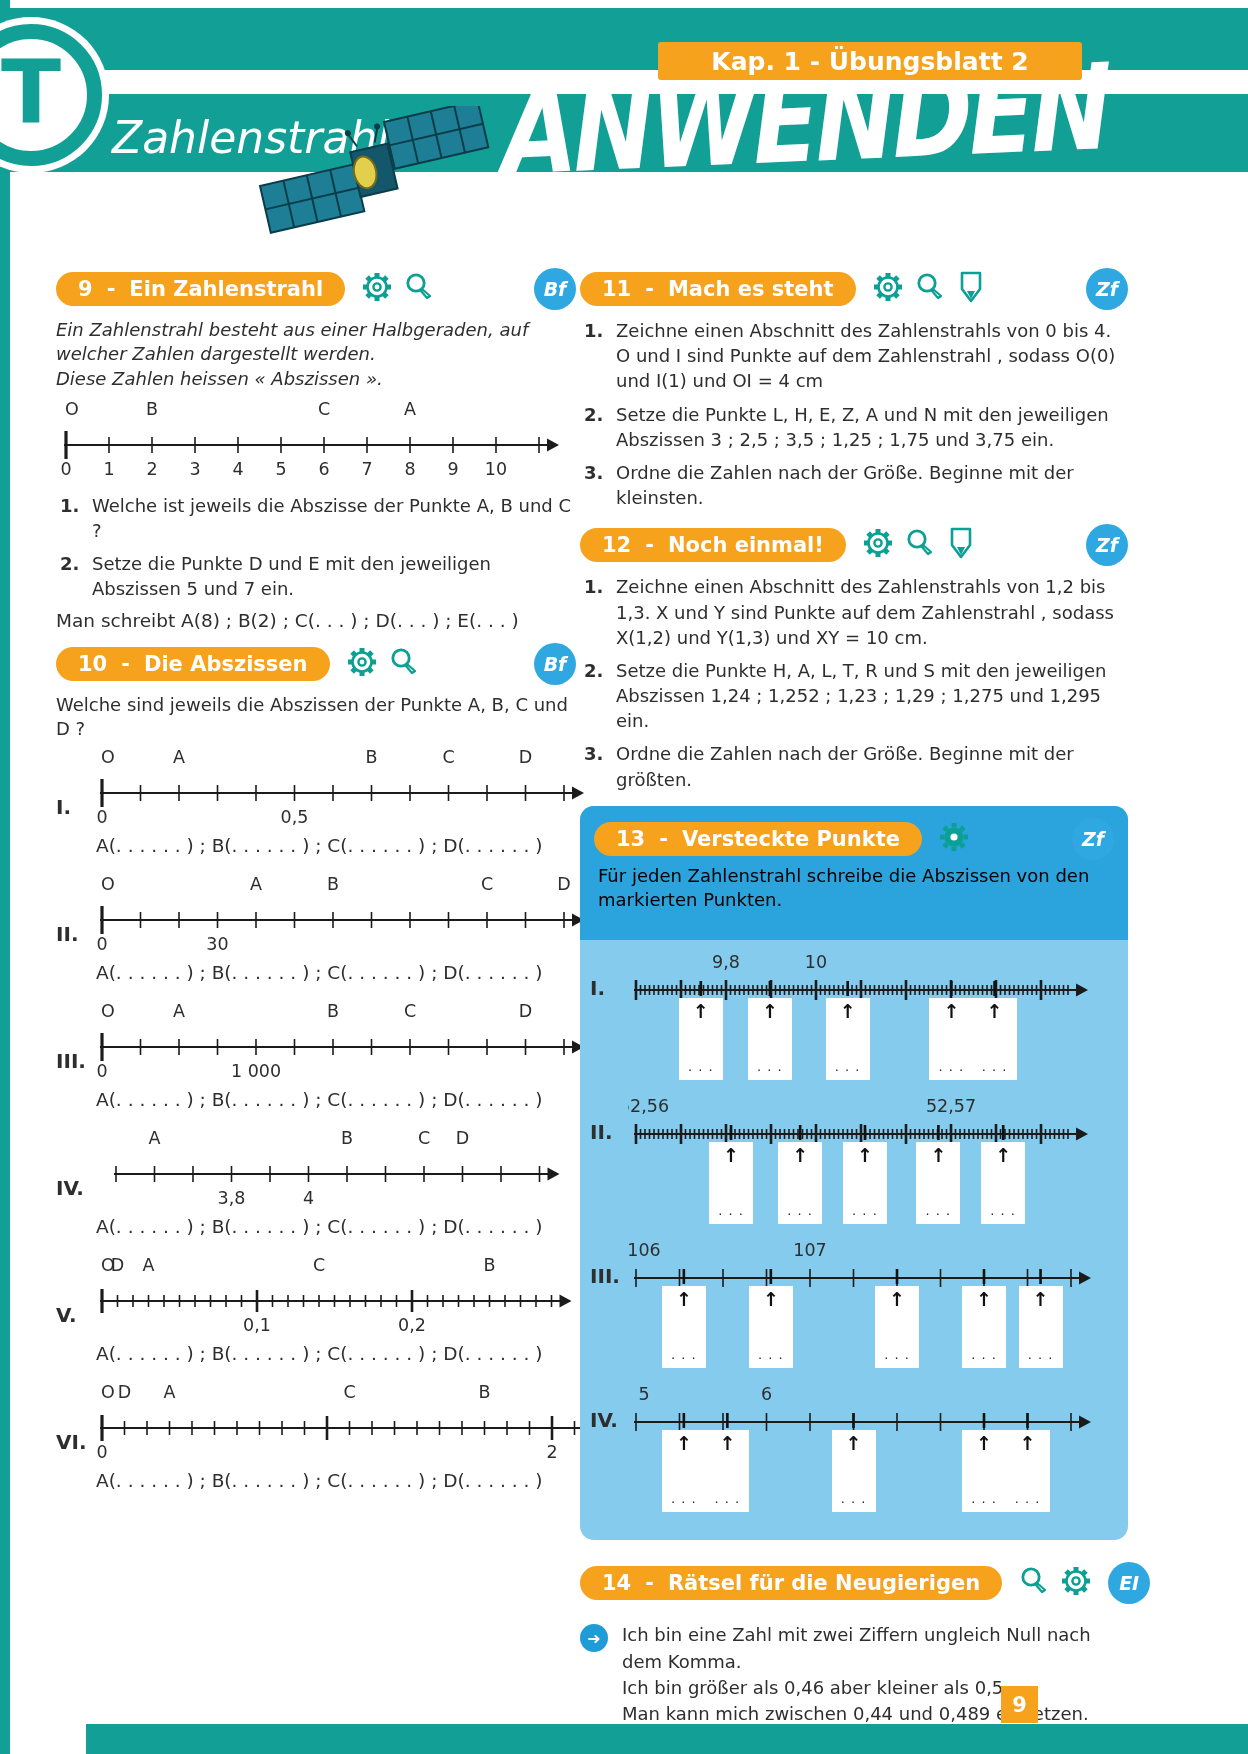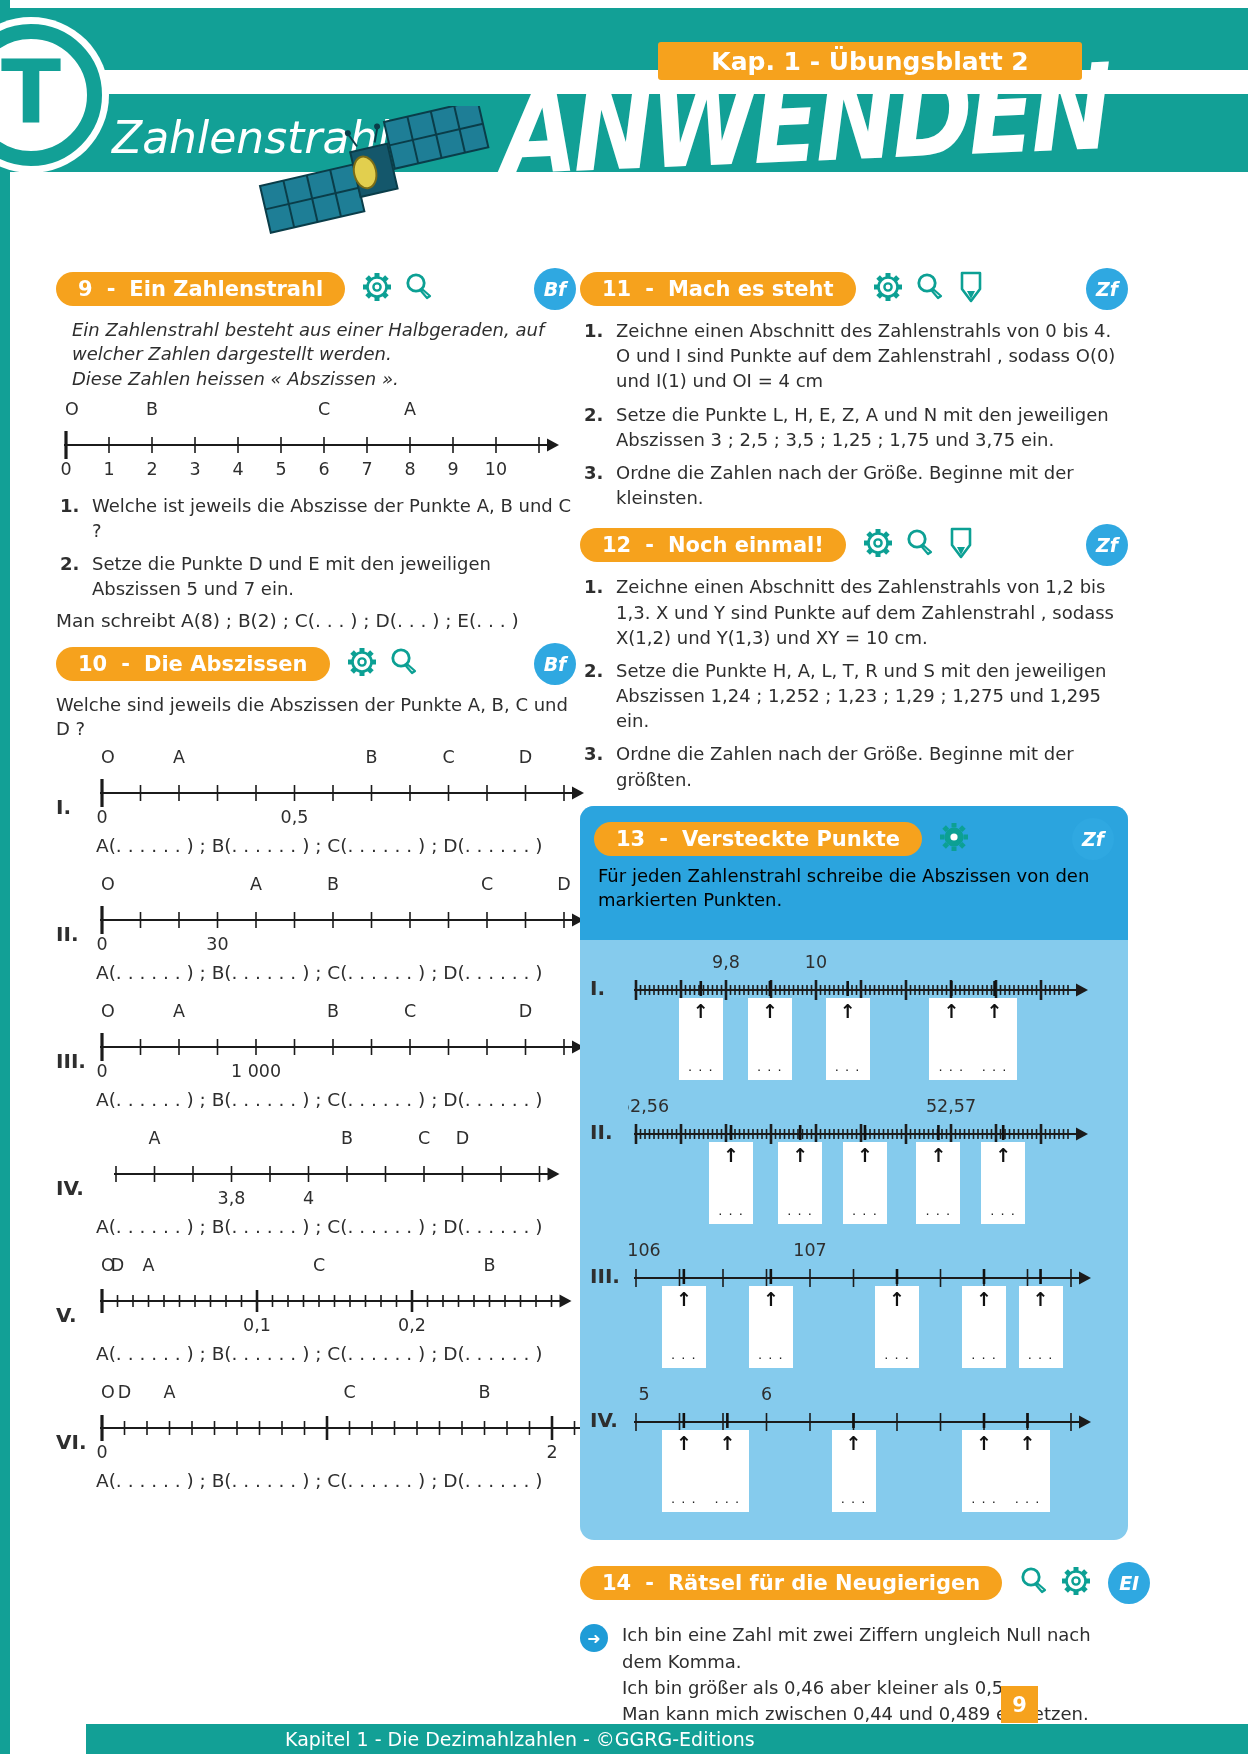--- a/index.html
+++ b/index.html
@@ -37,21 +37,21 @@
   
   .col-left{position:absolute;left:56px;top:268px;width:520px}
   .col-right{position:absolute;left:580px;top:268px;width:548px}
 
   .ex-header{display:flex;align-items:center;gap:16px;margin-bottom:8px}
   .pill{background:var(--orange);color:#fff;font-weight:bold;font-size:21px;padding:5px 22px;
         border-radius:24px;display:inline-flex;gap:14px;white-space:nowrap;align-items:baseline}
   .hdr-icons{display:flex;gap:10px;align-items:center}
   .badge{margin-left:auto;width:42px;height:42px;border-radius:50%;background:var(--blue);color:#fff;
         font-weight:bold;font-style:italic;font-size:19px;display:flex;align-items:center;justify-content:center;flex:none}
-  .intro{font-style:italic;font-size:18px;line-height:1.35;margin:4px 16px 8px}
+  .intro{font-style:italic;font-size:18px;line-height:1.35;margin:4px 0 8px}
   .plain{font-size:18px;line-height:1.35;margin:2px 0 6px}
   ol.items{list-style:none;padding-left:36px;margin:6px 0 4px;counter-reset:it}
   ol.items li{counter-increment:it;position:relative;margin-bottom:8px;font-size:18px;line-height:1.4}
   ol.items li::before{content:counter(it) ".";position:absolute;left:-32px;font-weight:bold}
   .note{font-size:18.5px;margin:6px 0 12px}
 
   
   .nl-flex{display:flex}
   .roman{font-weight:bold;font-size:20px;width:36px;flex:none}
   .nl-flex .roman{padding-top:48px}
@@ -906,15 +906,14 @@
             <div>Ich bin größer als 0,46 aber kleiner als 0,5.</div>
             <div>Man kann mich zwischen 0,44 und 0,489 einsetzen.</div>
             <div>Die Zahlen 0,473 steht zwischen mir und 0,51</div>
             <div>Wer bin ich ?</div>
           </div>
         </div>
       </div>
   </section>
 
   <div class="footer-bar"></div>
-  <div class="footer-text">Kapitel 1 - Die Dezimahlzahlen - ©GGRG-Editions</div>
   <div class="page-box">9</div>
 </div>
 
 </body></html>

